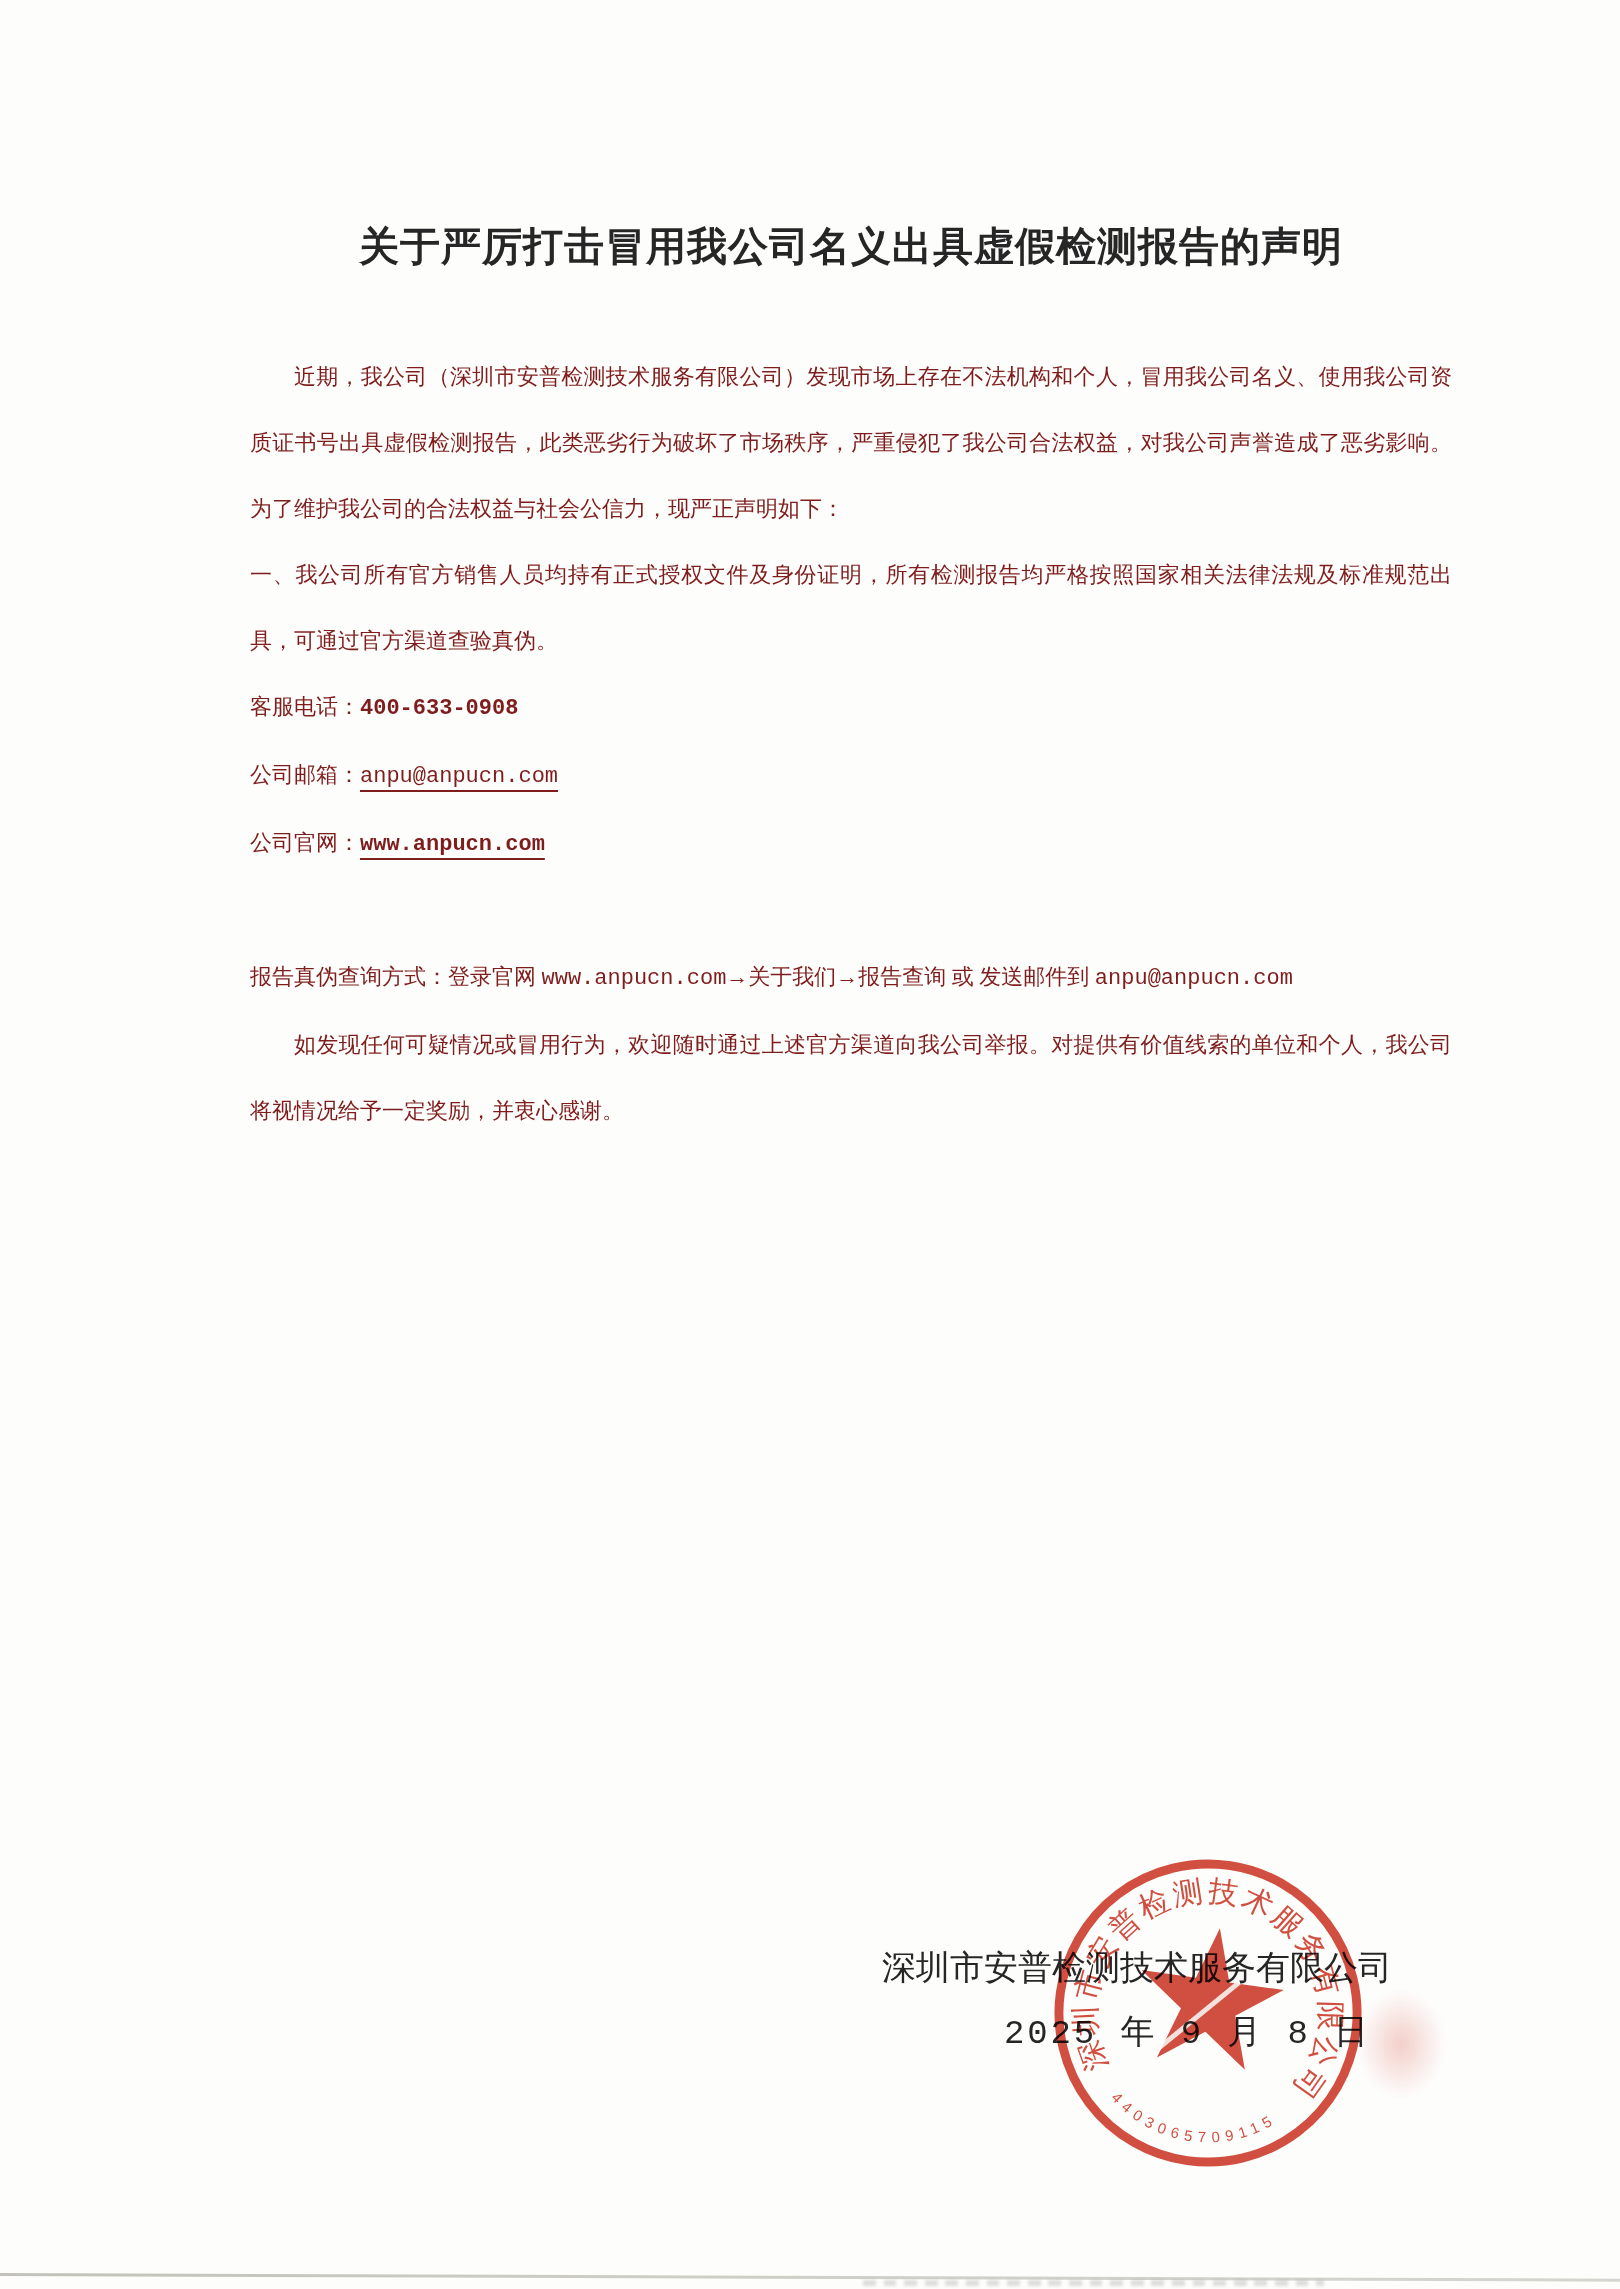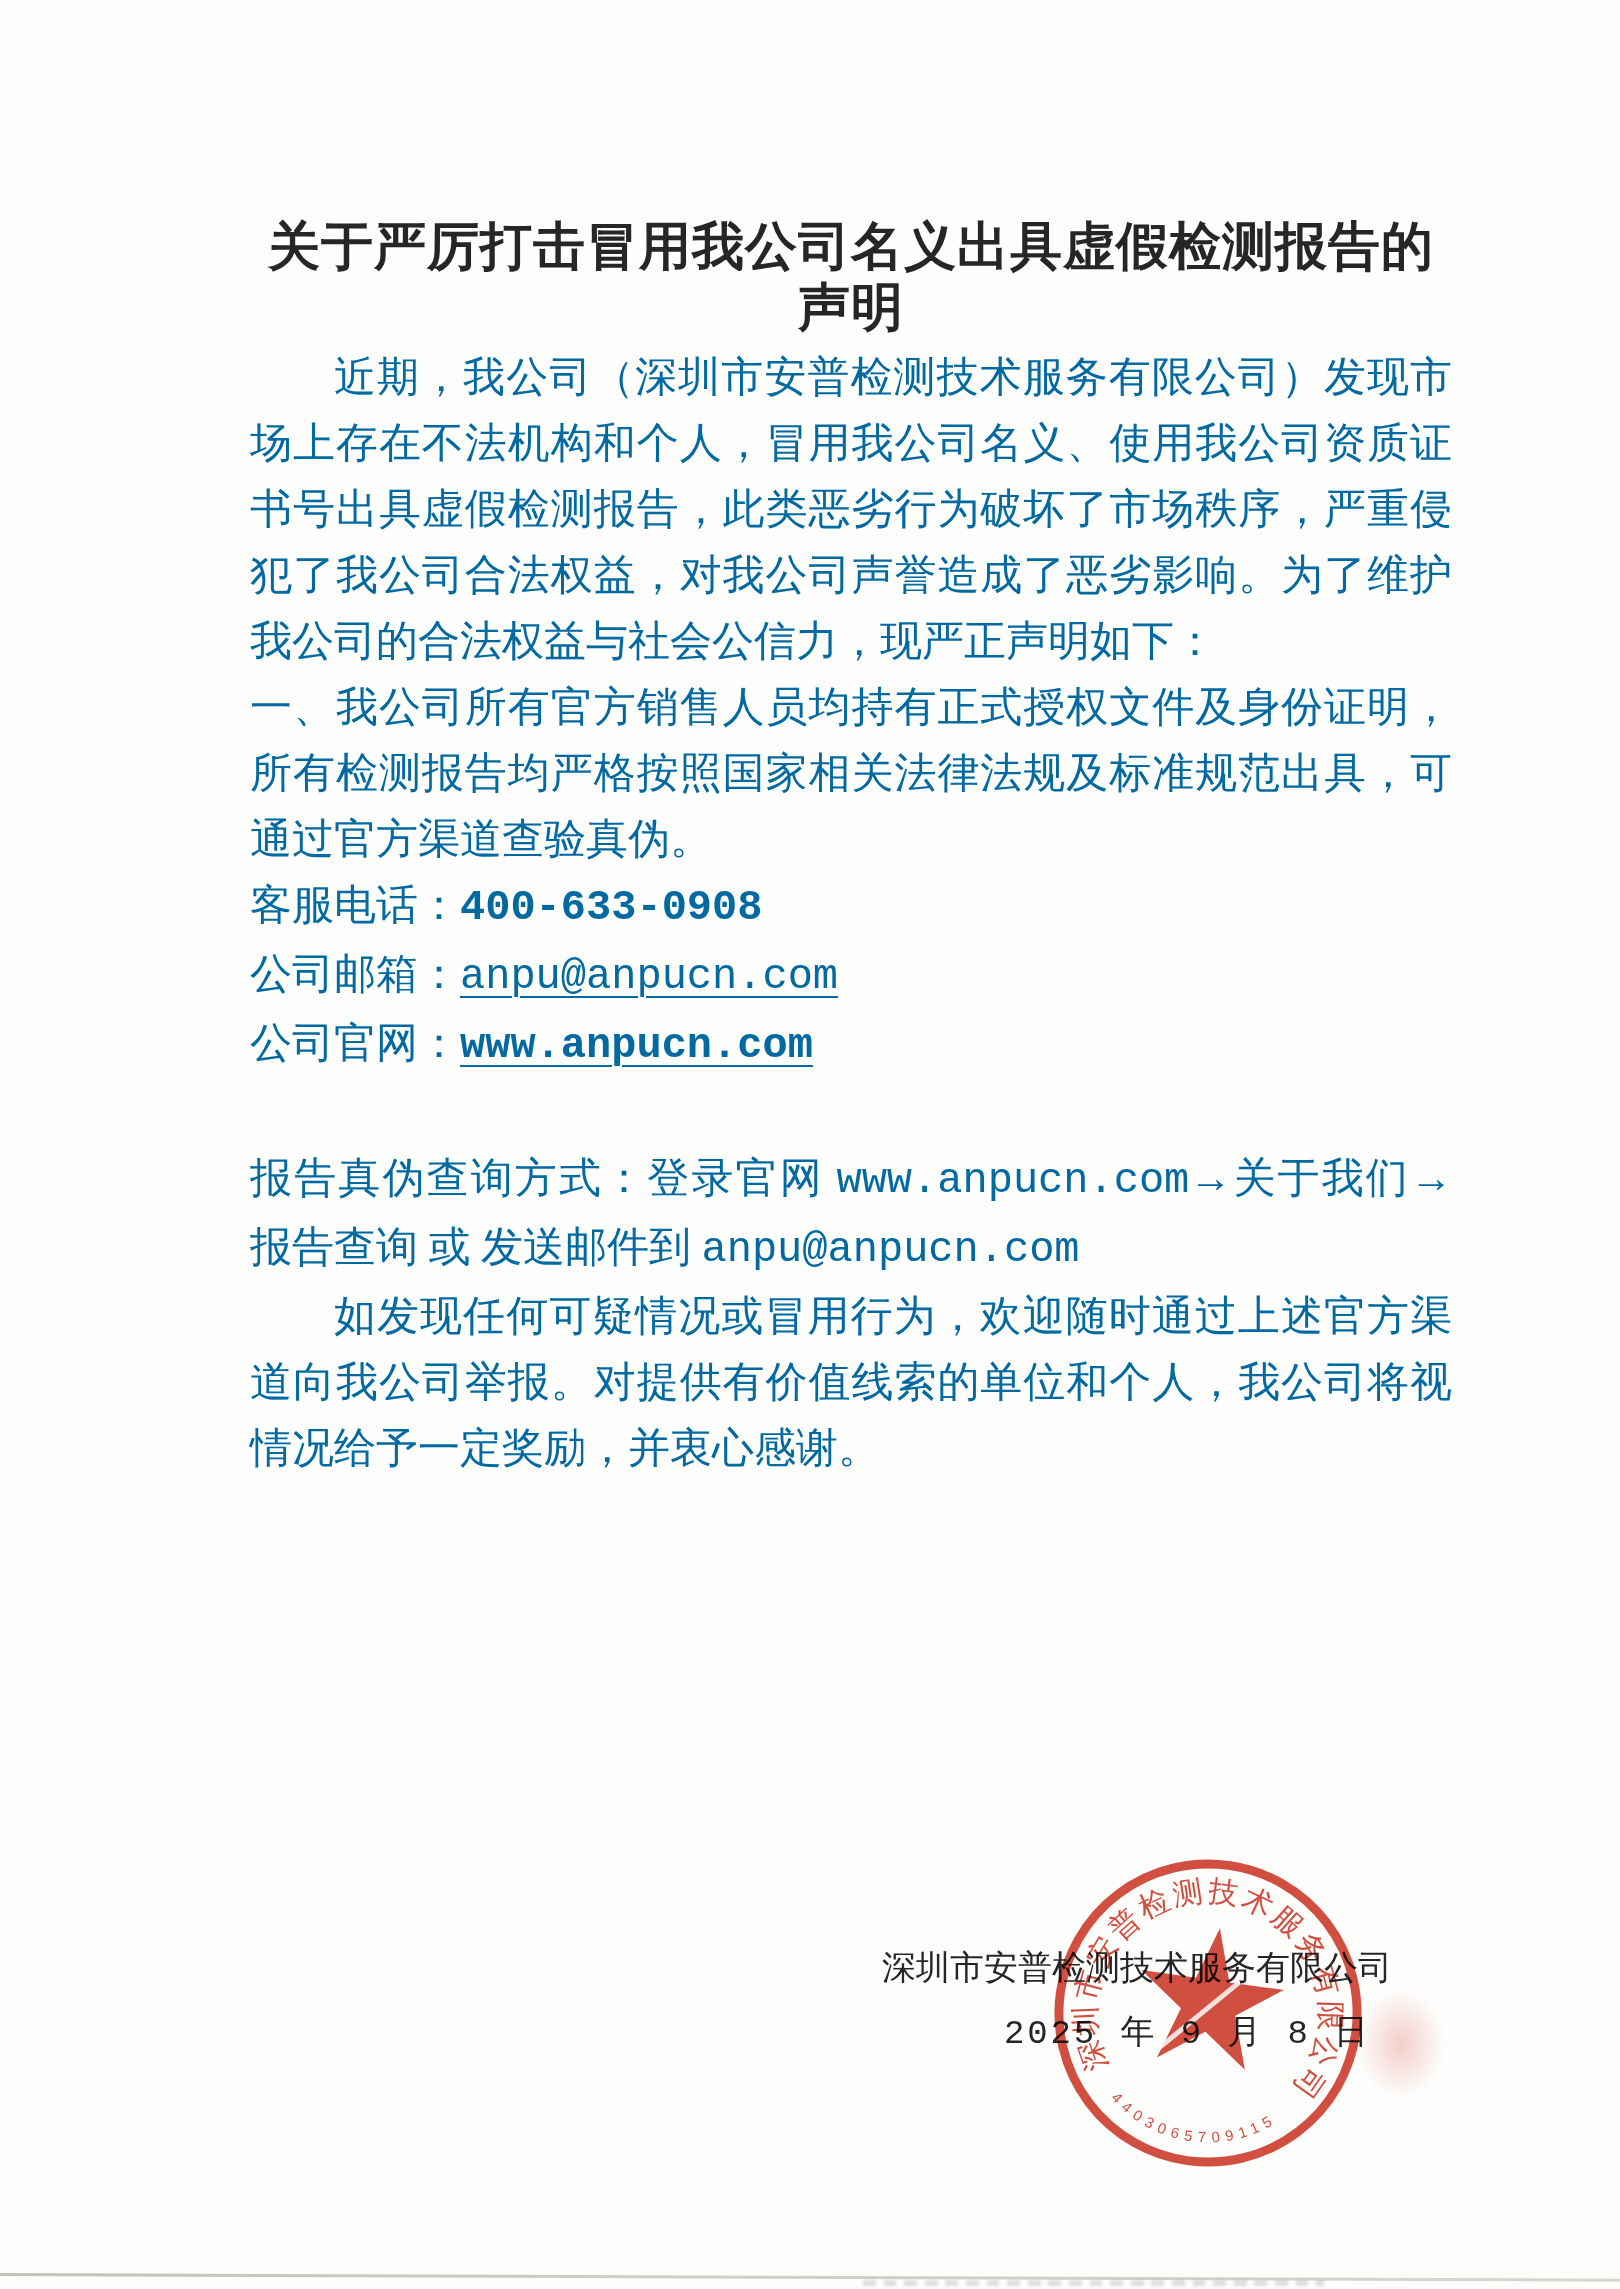--- a/index.html
+++ b/index.html
@@ -7,27 +7,27 @@
     position:relative;
     width:1620px;height:2290px;
     background:#fdfdfc;
     overflow:hidden;
     font-family:"Liberation Serif","DejaVu Serif",serif;
     color:#1f1f1f;
   }
   .title{
     position:absolute;top:216px;left:250px;width:1202px;
     margin:0;text-align:center;
-    font-size:52px;line-height:61px;font-weight:700;
+    font-size:40px;line-height:61px;font-weight:700;
     letter-spacing:1px;color:#262626;
   }
   .body-text{
     position:absolute;top:344px;left:250px;width:1202px;
-    font-size:42px;line-height:66px;
-    text-align:justify;color:#0369a1;
+    font-size:22px;line-height:66px;
+    text-align:justify;color:#7f1d1d;
   }
   .para{margin:0;}
   .para.indent{text-indent:2em;}
   .spacer{height:66px;}
   .sans{font-family:Liberation Mono, monospace;}
   .bold{font-weight:700;}
   .underline{
     text-decoration:underline;
     text-underline-offset:7.8px;
     text-decoration-thickness:2px;

